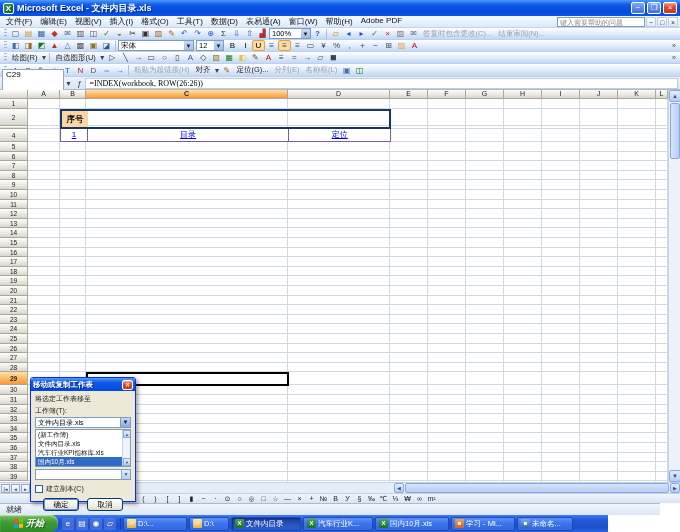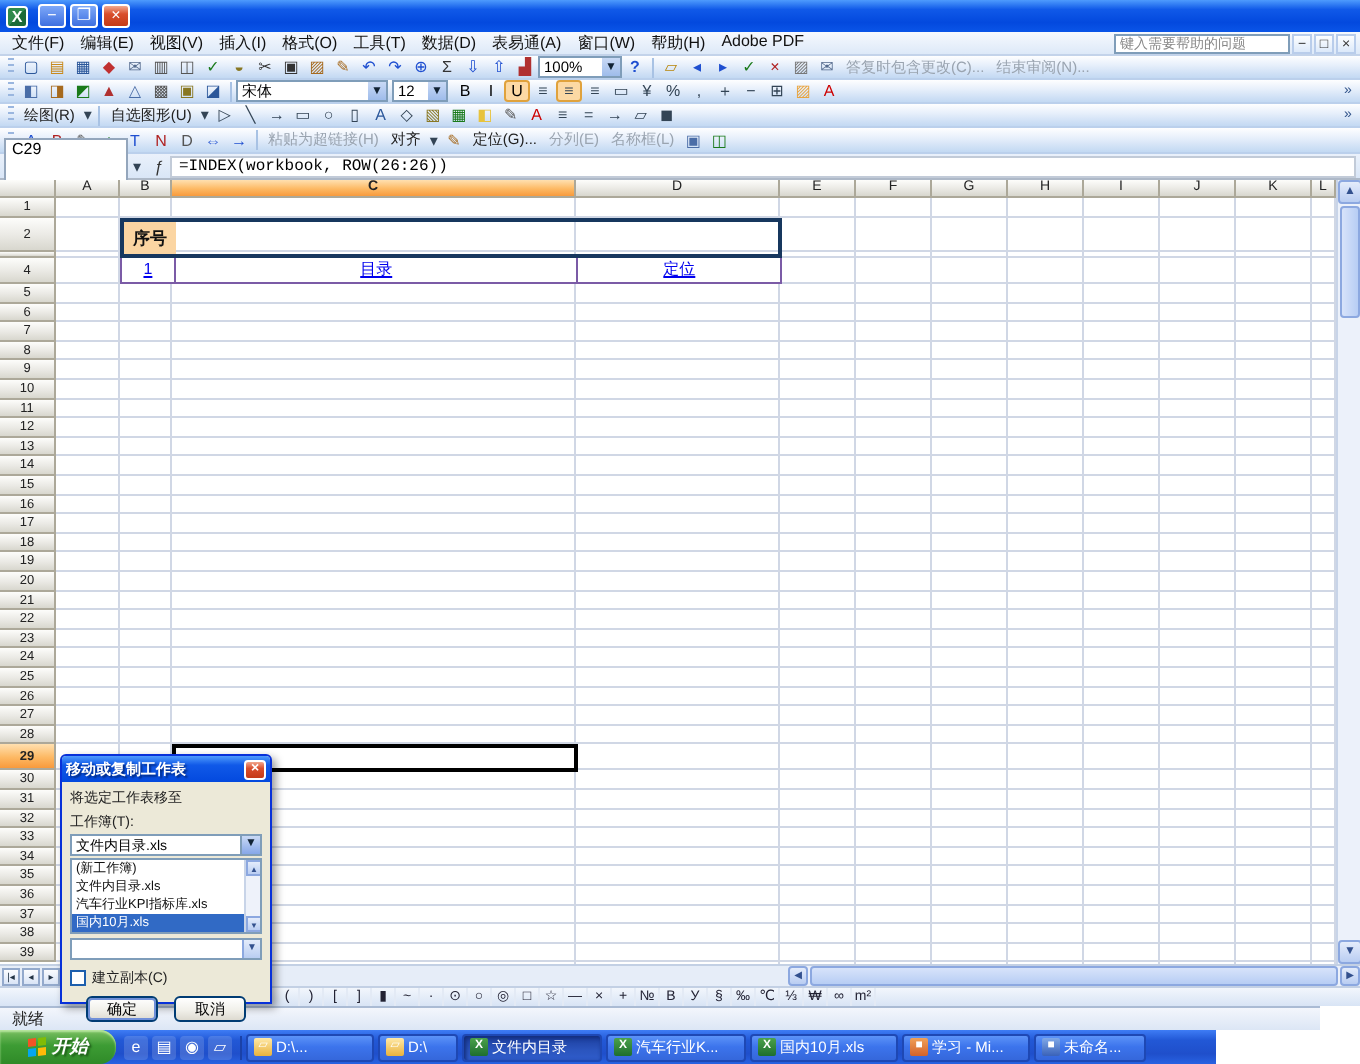--- a/index.html
+++ b/index.html
@@ -26,21 +26,21 @@
   .ic.active{background:#FCD9A4;border:1px solid #E0A23C;line-height:9px;}
   .tbtext{font-size:7.5px;color:#222;white-space:nowrap;padding:0 3px;}
   .tbtext.gray{color:#9AA4B0;}
   .combo{height:11px;background:#fff;border:1px solid #7F9DB9;display:flex;align-items:center;font-size:7.5px;padding-left:2px;white-space:nowrap;overflow:hidden;}
   .combo .arr{margin-left:auto;width:9px;height:100%;background:linear-gradient(#C9D9F5,#9EBCEB);color:#123;font-size:6px;line-height:10px;text-align:center;}
   .chev{margin-left:auto;width:8px;height:11px;color:#35578D;font-size:7px;line-height:11px;text-align:center;}
   
   #fbar{left:0;top:77px;width:680px;height:13px;background:linear-gradient(#EAF1FB,#D9E6F7);border-bottom:1px solid #AEB9C8;display:flex;align-items:center;padding:0 2px;}
   #namebox{width:62px;height:28px;background:#fff;border:1px solid #94A6BC;font-size:8px;line-height:10px;padding-left:3px;}
   #fx{font-size:8px;font-style:italic;color:#333;margin:0 4px;}
-  #formula{flex:1;height:11px;background:#fff;border:1px solid #C2CBD8;font-size:8px;line-height:10px;padding-left:3px;font-family:Liberation Mono, monospace;white-space:nowrap;overflow:hidden;}
+  #formula{flex:1;height:11px;background:#fff;border:1px solid #C2CBD8;font-size:8px;line-height:10px;padding-left:3px;font-family:Liberation Serif, serif;white-space:nowrap;overflow:hidden;}
   
   #sheet{left:0;top:90px;width:668px;height:392px;background:#fff;overflow:hidden;}
   .ch,.rh{position:absolute;background:linear-gradient(#FDFDFB,#EAE9E4 55%,#D8D7CE);border-right:1px solid #ACA899;border-bottom:1px solid #ACA899;font-size:7px;color:#222;text-align:center;overflow:hidden;}
   .ch.hot,.rh.hot{background:linear-gradient(#FFE0B0,#FDB964 55%,#F89A3C);font-weight:bold;}
   .vl,.hl{position:absolute;background:#D0D7E5;}
   .vl{width:1px;} .hl{height:1px;}
   #tblhead{position:absolute;left:60px;top:19px;width:331px;height:20px;border:2px solid #17375E;display:flex;z-index:3;}
   #tblhead .hc{height:100%;border-left:2px solid #17375E;font-size:8.5px;font-weight:bold;text-align:center;line-height:16px;color:#111;overflow:hidden;}
   #tblhead .hc:first-child{border-left:none;}
   #tbllinks{position:absolute;left:60px;top:39px;width:331px;height:13px;border:1px solid #7B5BA6;border-top:none;display:flex;z-index:3;background:#fff;}
@@ -101,20 +101,21 @@
   #badge .e{width:15px;height:13px;background:radial-gradient(#F24B3A,#C81E10);border-radius:50%;color:#fff;font-size:9px;font-weight:bold;line-height:13px;text-align:center;}
   #badge .txt{color:#17257E;font-size:12.5px;font-weight:bold;white-space:nowrap;letter-spacing:-.3px;}
 </style>
 </head>
 <body>
 
 <div id="screen">
 
   <div id="titlebar" class="abs">
     <span class="appic">X</span>
+    <span class="ttl">Microsoft Excel - 文件内目录.xls</span>
     <span class="winbtn">−</span>
     <span class="winbtn">❐</span>
     <span class="winbtn close">×</span>
   </div>
 
   <div id="menubar" class="abs">
     <span id="menus" style="display:flex;">
         <span class="menu-item">文件(F)</span>
         <span class="menu-item">编辑(E)</span>
         <span class="menu-item">视图(V)</span>

